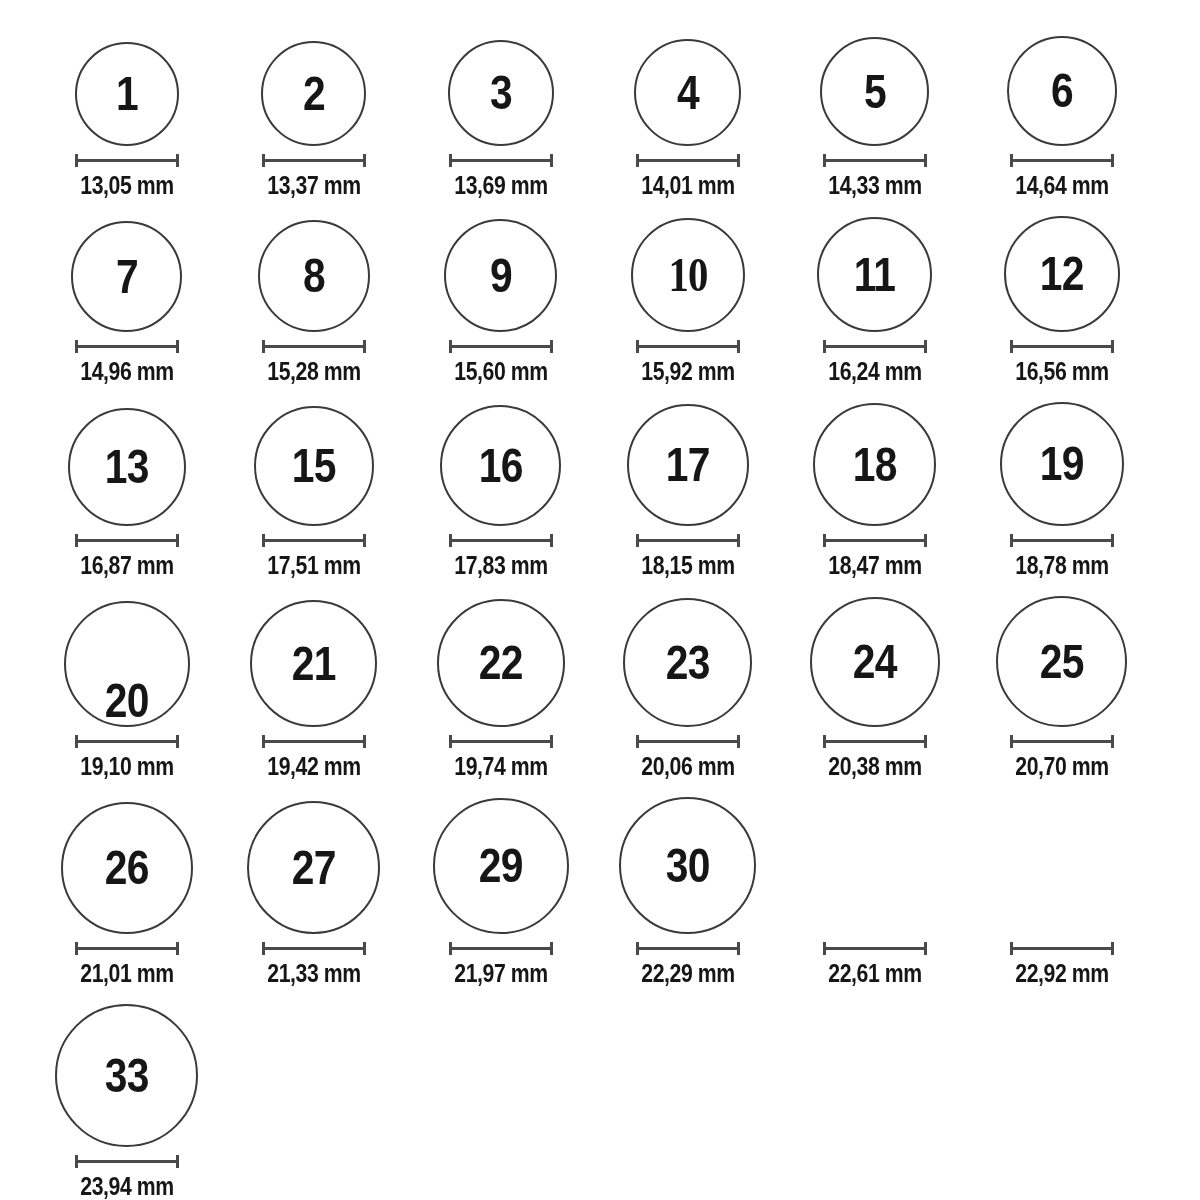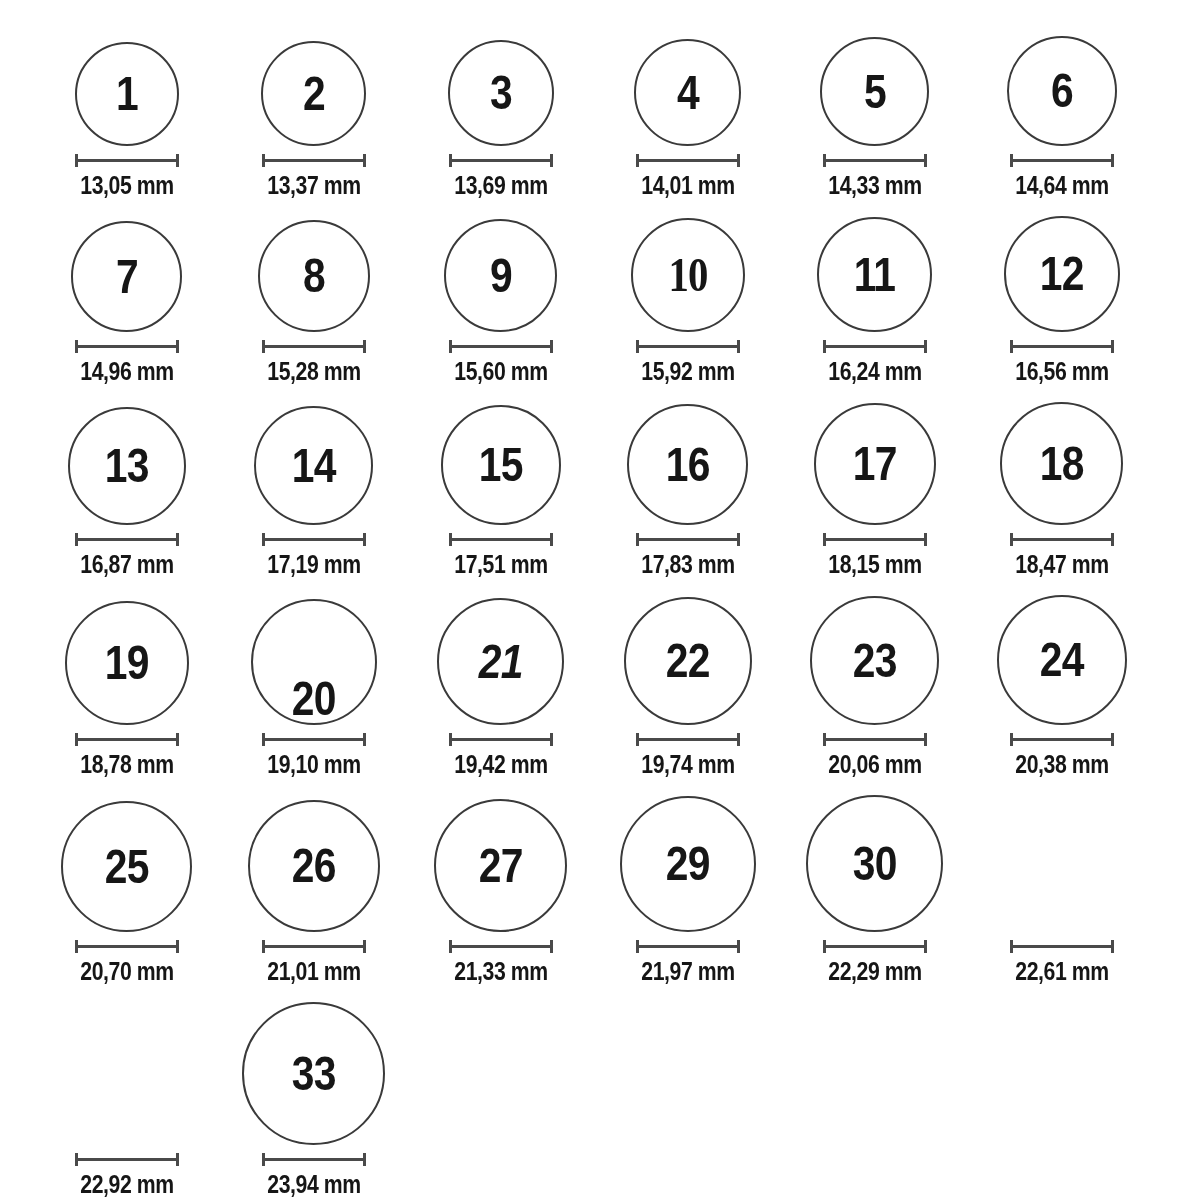--- a/index.html
+++ b/index.html
@@ -189,29 +189,20 @@
       <div class="cell">
         <div class="circle" style="width: 118px; height: 118px;">
           <span class="num">13</span>
         </div>
         <div class="measure">
           <span class="bar"></span>
         </div>
         <div class="label">16,87 mm</div>
       </div>
       <div class="cell">
-        <div class="circle" style="width: 119px; height: 119px;">
-          <span class="num">14</span>
-        </div>
-        <div class="measure">
-          <span class="bar"></span>
-        </div>
-        <div class="label">17,19 mm</div>
-      </div>
-      <div class="cell">
         <div class="circle" style="width: 120px; height: 120px;">
           <span class="num">15</span>
         </div>
         <div class="measure">
           <span class="bar"></span>
         </div>
         <div class="label">17,51 mm</div>
       </div>
       <div class="cell">
         <div class="circle" style="width: 121px; height: 121px;">
@@ -252,21 +243,21 @@
       <div class="cell">
         <div class="circle" style="width: 126px; height: 126px; align-items: flex-end;">
           <span class="num">20</span>
         </div>
         <div class="measure">
           <span class="bar"></span>
         </div>
         <div class="label">19,10 mm</div>
       </div>
       <div class="cell">
-        <div class="circle" style="width: 127px; height: 127px; font-style: italic;">
+        <div class="circle" style="width: 127px; height: 127px;">
           <span class="num">21</span>
         </div>
         <div class="measure">
           <span class="bar"></span>
         </div>
         <div class="label">19,42 mm</div>
       </div>
       <div class="cell">
         <div class="circle" style="width: 128px; height: 128px;">
           <span class="num">22</span>

